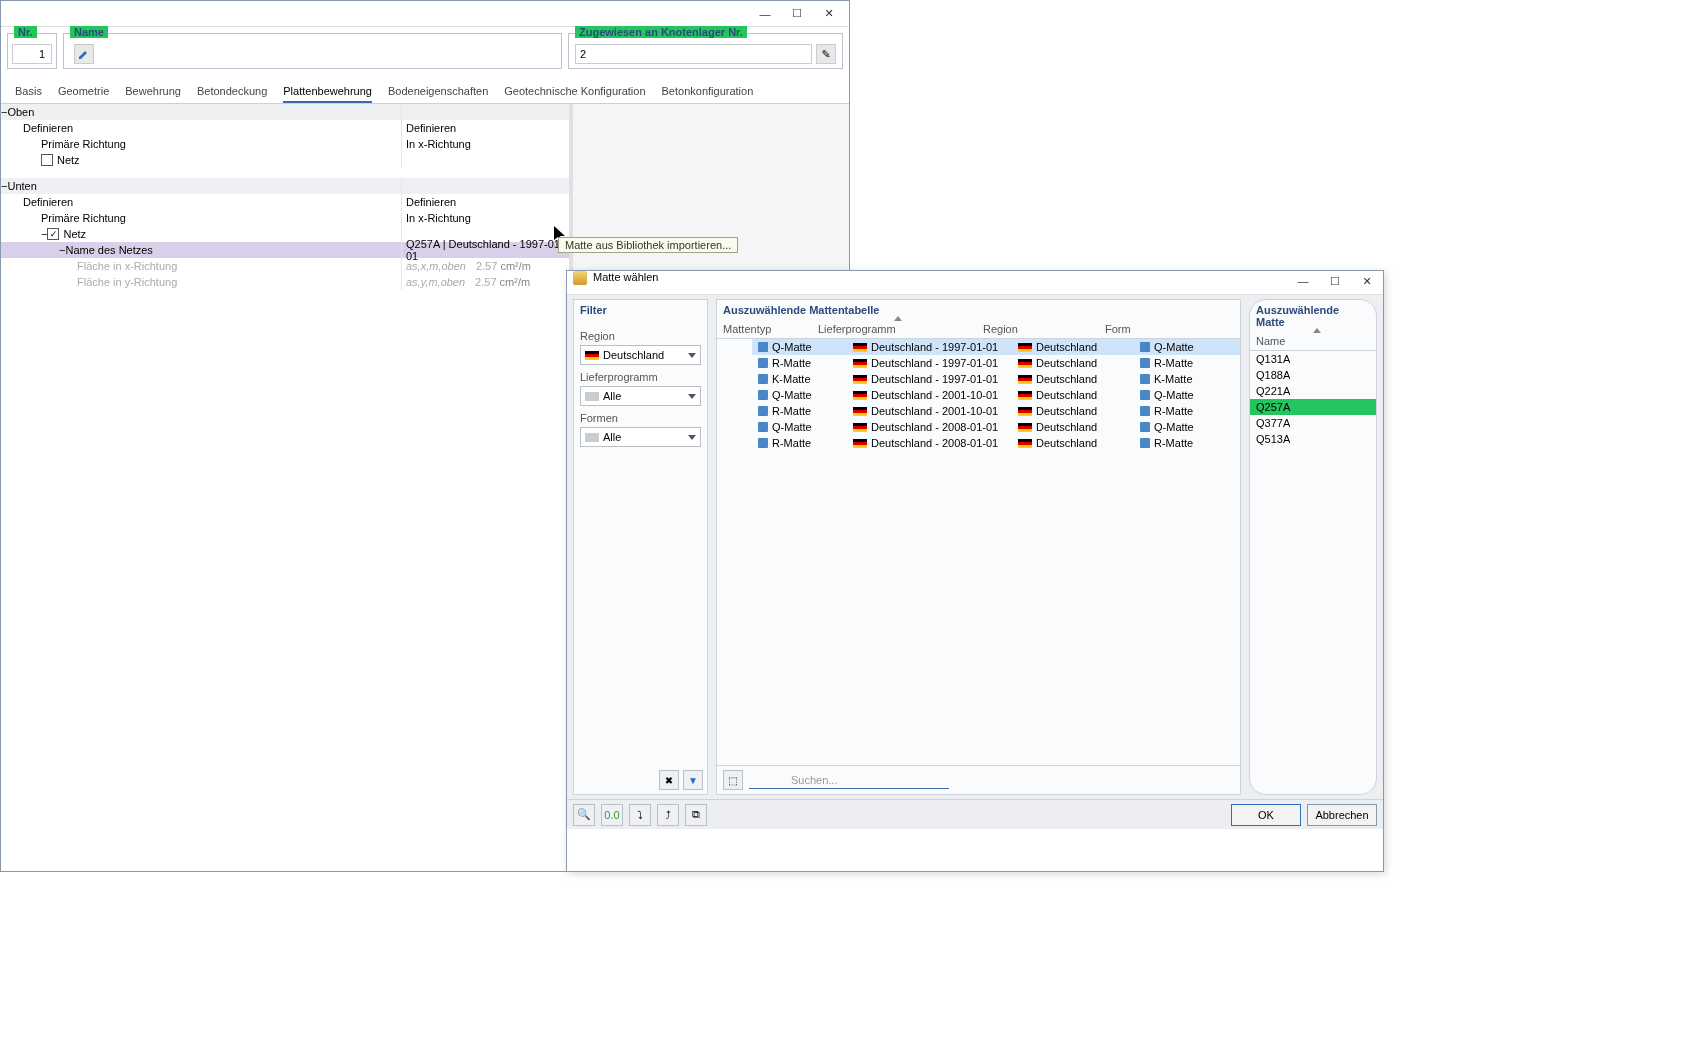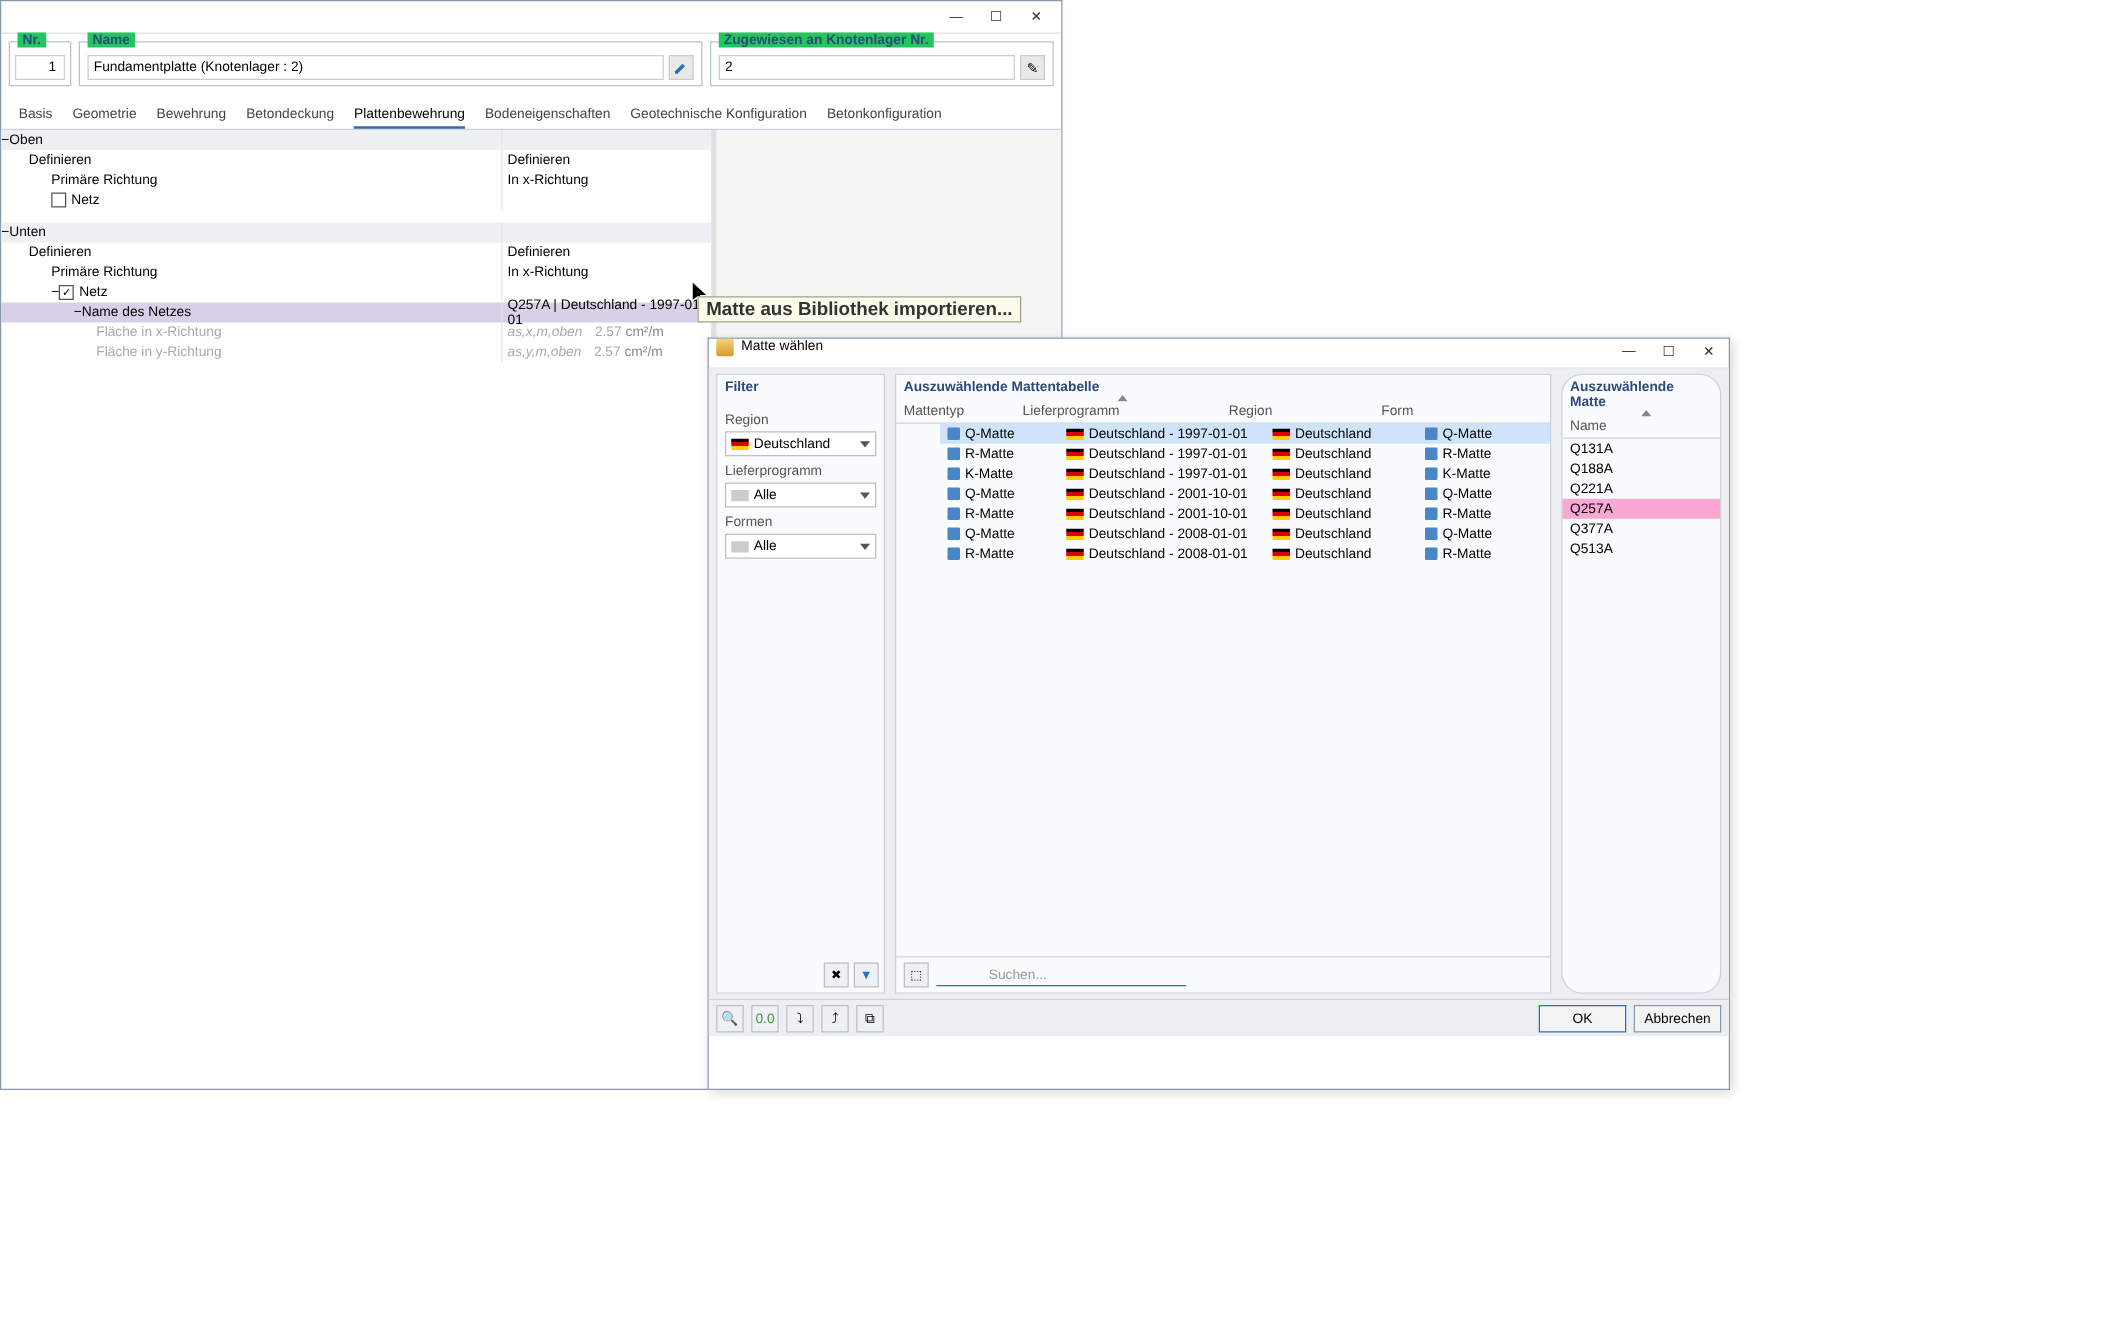--- a/index.html
+++ b/index.html
@@ -39,21 +39,21 @@
 .row-pair .c1 { width: 400px; display: flex; align-items: center; }
 .row-pair .c2 { flex: 1; display: flex; align-items: center; padding-left: 4px; border-left: 1px solid #e6e6e6; }
 .row-pair.section { background: #eef0f3; }
 .row-pair.selected { background: #d7d0e8; }
 .varlabel { font-style: italic; color: #aaa; margin-right: 10px; }
 .unit { color: #888; }
 
 
 .cursor-arrow { position: absolute; left: 554px; top: 226px; pointer-events: none; }
 .cursor-arrow svg { width: 14px; height: 18px; }
-.tooltip { position: absolute; left: 558px; top: 237px; background: #fbfbec; border: 1px solid #a0a28a; padding: 1px 6px; font-size: 15px; color: #333; font-weight: bold; }
+.tooltip { position: absolute; left: 558px; top: 237px; background: #fbfbec; border: 1px solid #a0a28a; padding: 1px 6px; font-size: 11px; color: #333; }
 
 
 .win2 { position: absolute; left: 566px; top: 270px; width: 818px; height: 602px; border: 1px solid #8a98ab; background: #fff; box-shadow: 2px 2px 8px rgba(0,0,0,.15); }
 .win2 .titlebar2 { height: 24px; display: flex; padding-left: 6px; border-bottom: 1px solid #e2e2e2; }
 .titlebar2 .ico { width: 14px; height: 14px; margin-right: 6px; background: linear-gradient(#f4d47a,#d49a2a); border-radius: 2px; }
 .titlebar2 .spacer { flex: 1; }
 .titlebar2 .ctl { width: 32px; height: 20px; display: flex; align-items: center; justify-content: center; color: #333; }
 
 .win2-body { display: flex; height: 504px; gap: 8px; padding: 4px 6px; background: #eceef1; }
 .panel { background: #fafbfc; border: 1px solid #cdd3db; display: flex; flex-direction: column; }
@@ -76,21 +76,21 @@
 .trow.sel { background: #cfe4fa; }
 .trow .td { padding: 0 6px; display: flex; align-items: center; white-space: nowrap; }
 .mat-ico { width: 10px; height: 10px; background: #4a86c7; margin-right: 4px; border-radius: 1px; }
 
 .col-mt { width: 95px; }
 .col-lp { width: 165px; }
 .col-rg { width: 122px; }
 .col-fm { flex: 1; }
 
 .sel-body .srow { height: 16px; padding: 0 6px; display: flex; align-items: center; }
-.sel-body .srow.sel { background: #f9a8d4; }
+.sel-body .srow.sel { background: #22c55e; }
 
 .filter-tools { margin-top: auto; padding: 4px; display: flex; gap: 4px; justify-content: flex-end; }
 .tbtn { width: 20px; height: 20px; border: 1px solid #b9c0ca; background: #eef0f3; display: flex; align-items: center; justify-content: center; font-size: 10px; }
 
 .searchbar { padding: 4px 6px; display: flex; align-items: center; gap: 6px; }
 .searchbox { flex: 0 0 200px; border-bottom: 1px solid #3a6aa8; padding: 2px 4px; color: #888; }
 .btn { width: 70px; height: 22px; border: 1px solid #8a98ab; background: #f3f3f3; display: flex; align-items: center; justify-content: center; }
 .btn.primary { border: 1px solid #2c6fbf; }
 
 .tool-icons { display: flex; gap: 6px; padding: 4px 6px; }
@@ -108,21 +108,20 @@
 
   <div class="hdr-row">
     <div class="grp small">
       <span class="legend">Nr.</span>
       <div style="padding:10px 4px 0;">
         <div class="numbox">1</div>
       </div>
     </div>
     <div class="grp name">
       <span class="legend">Name</span>
-      <div class="txtbox" style="margin-top:6px;">Fundamentplatte (Knotenlager : 2)</div>
       <div class="icon-btn" style="margin-top:6px;">
         <svg width="12" height="12" viewBox="0 0 12 12">
             <path d="M1 9l6-6 2 2-6 6H1V9z" fill="#2c6fbf"></path>
           </svg>
       </div>
     </div>
     <div class="grp assign">
       <span class="legend">Zugewiesen an Knotenlager Nr.</span>
       <div class="txtbox" style="margin-top:6px;">2</div>
       <div class="icon-btn" style="margin-top:6px;">✎</div>

